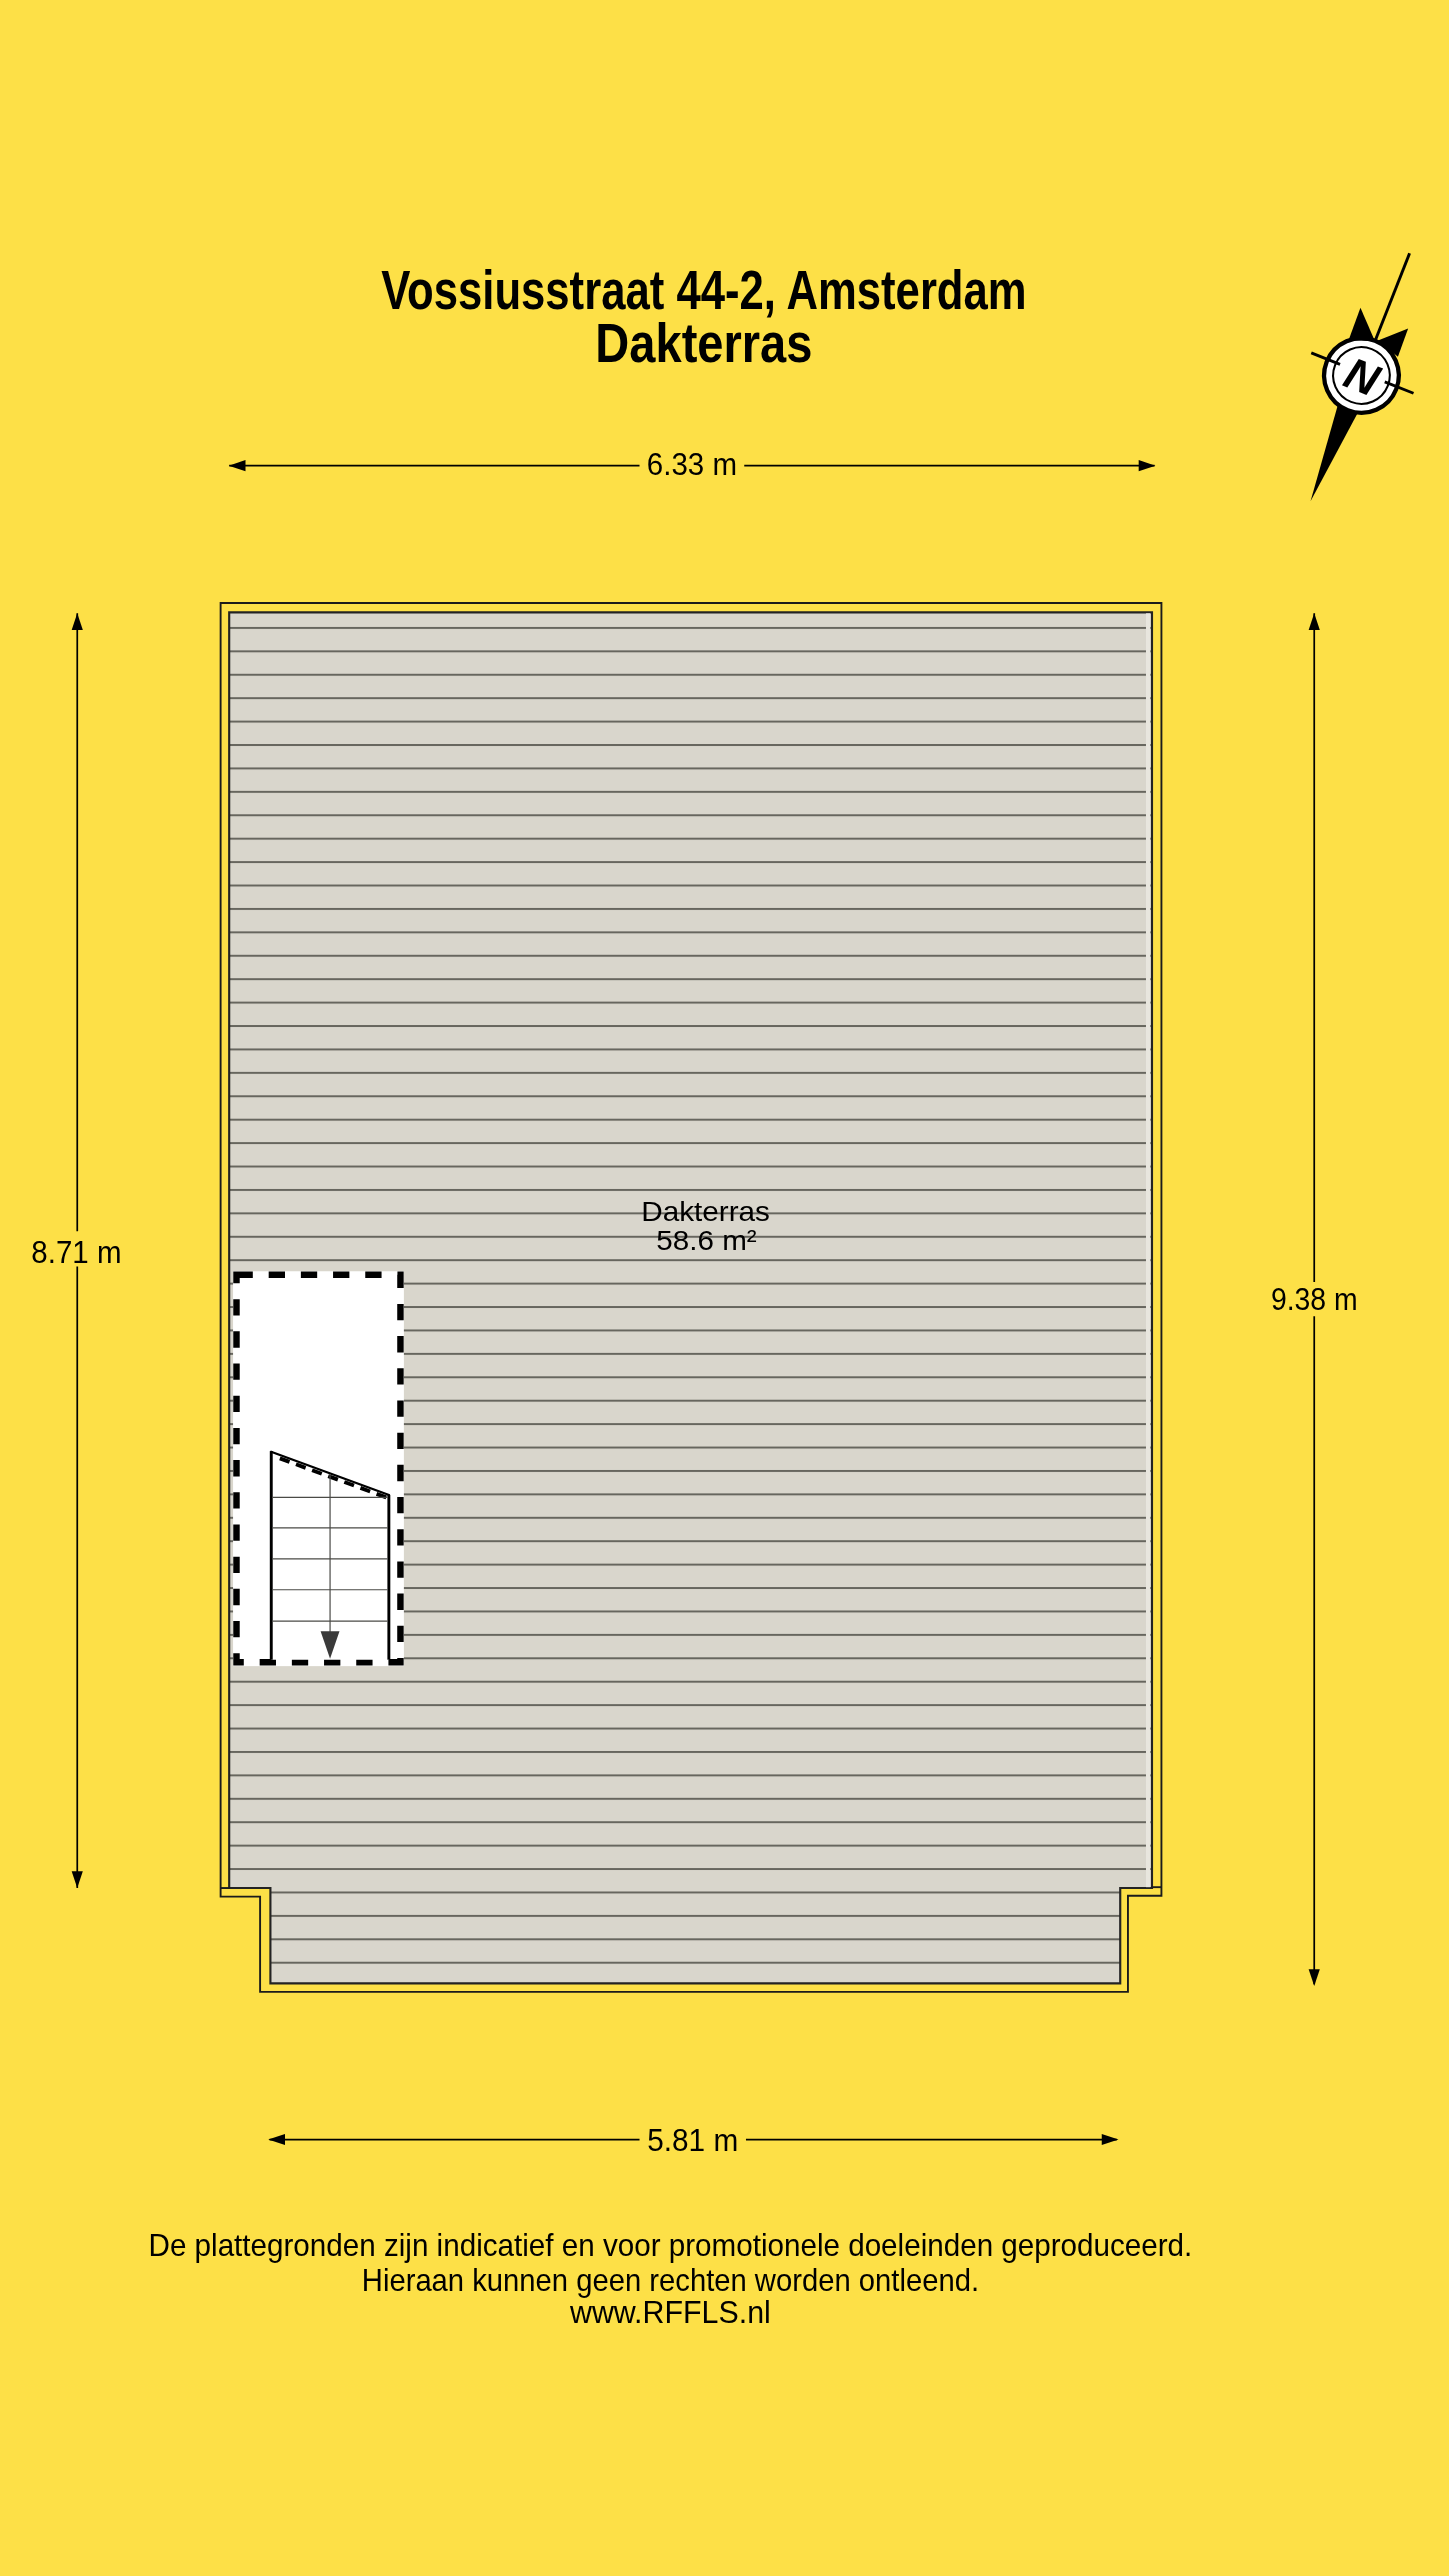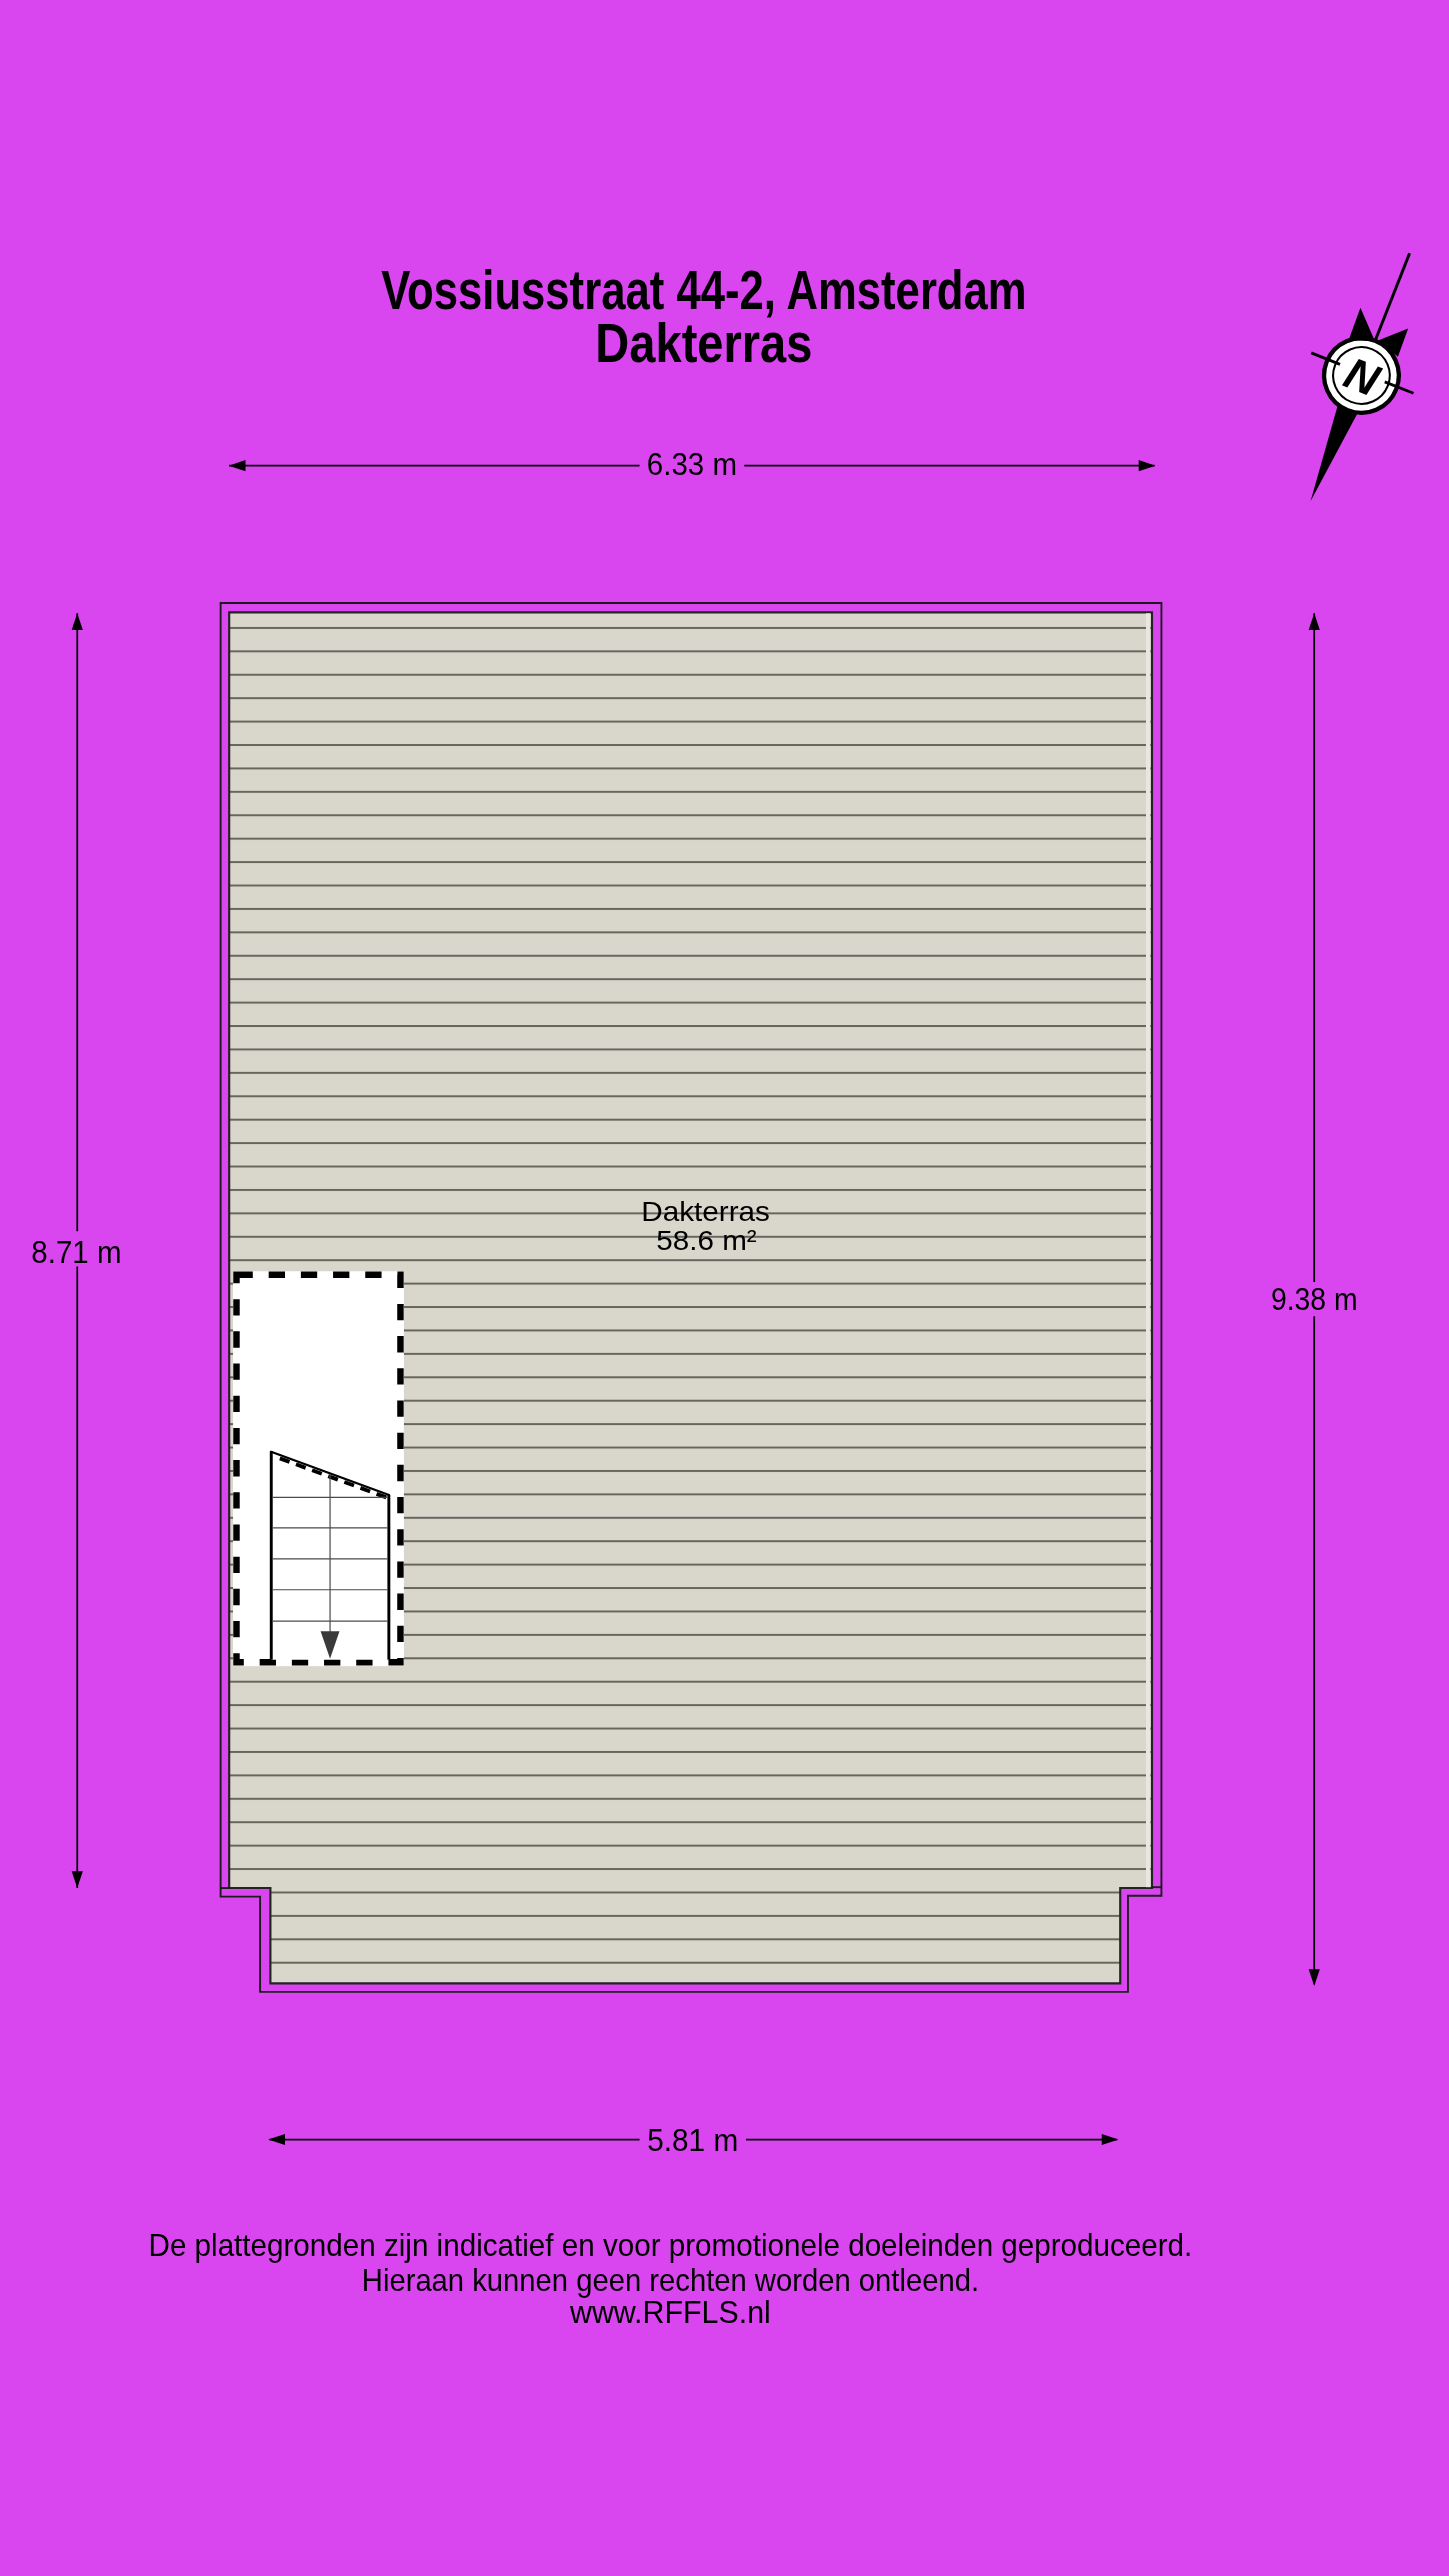--- a/index.html
+++ b/index.html
@@ -1,16 +1,16 @@
 <!DOCTYPE html>
 <html style="font-size:13.7px"><head>
 <meta charset="utf-8">
 <style>
   html,body{margin:0;padding:0;background:#ffffff;}
-  .page{position:relative;width:1449px;height:2576px;background:#d946ef;overflow:hidden;
+  .page{position:relative;width:1449px;height:2576px;background:#fde047;overflow:hidden;
         font-family:"Liberation Sans", sans-serif;}
   svg{position:absolute;left:0;top:0;}
   text{font-family:"Liberation Sans", sans-serif;fill:#000000;}
 </style>
 </head>
 <body>
 <div class="page">
 <svg width="1449" height="2576" viewBox="0 0 1688 3000">
   <defs>
     <pattern id="deckp" x="0" y="729.9" width="40" height="27.28" patternUnits="userSpaceOnUse">

